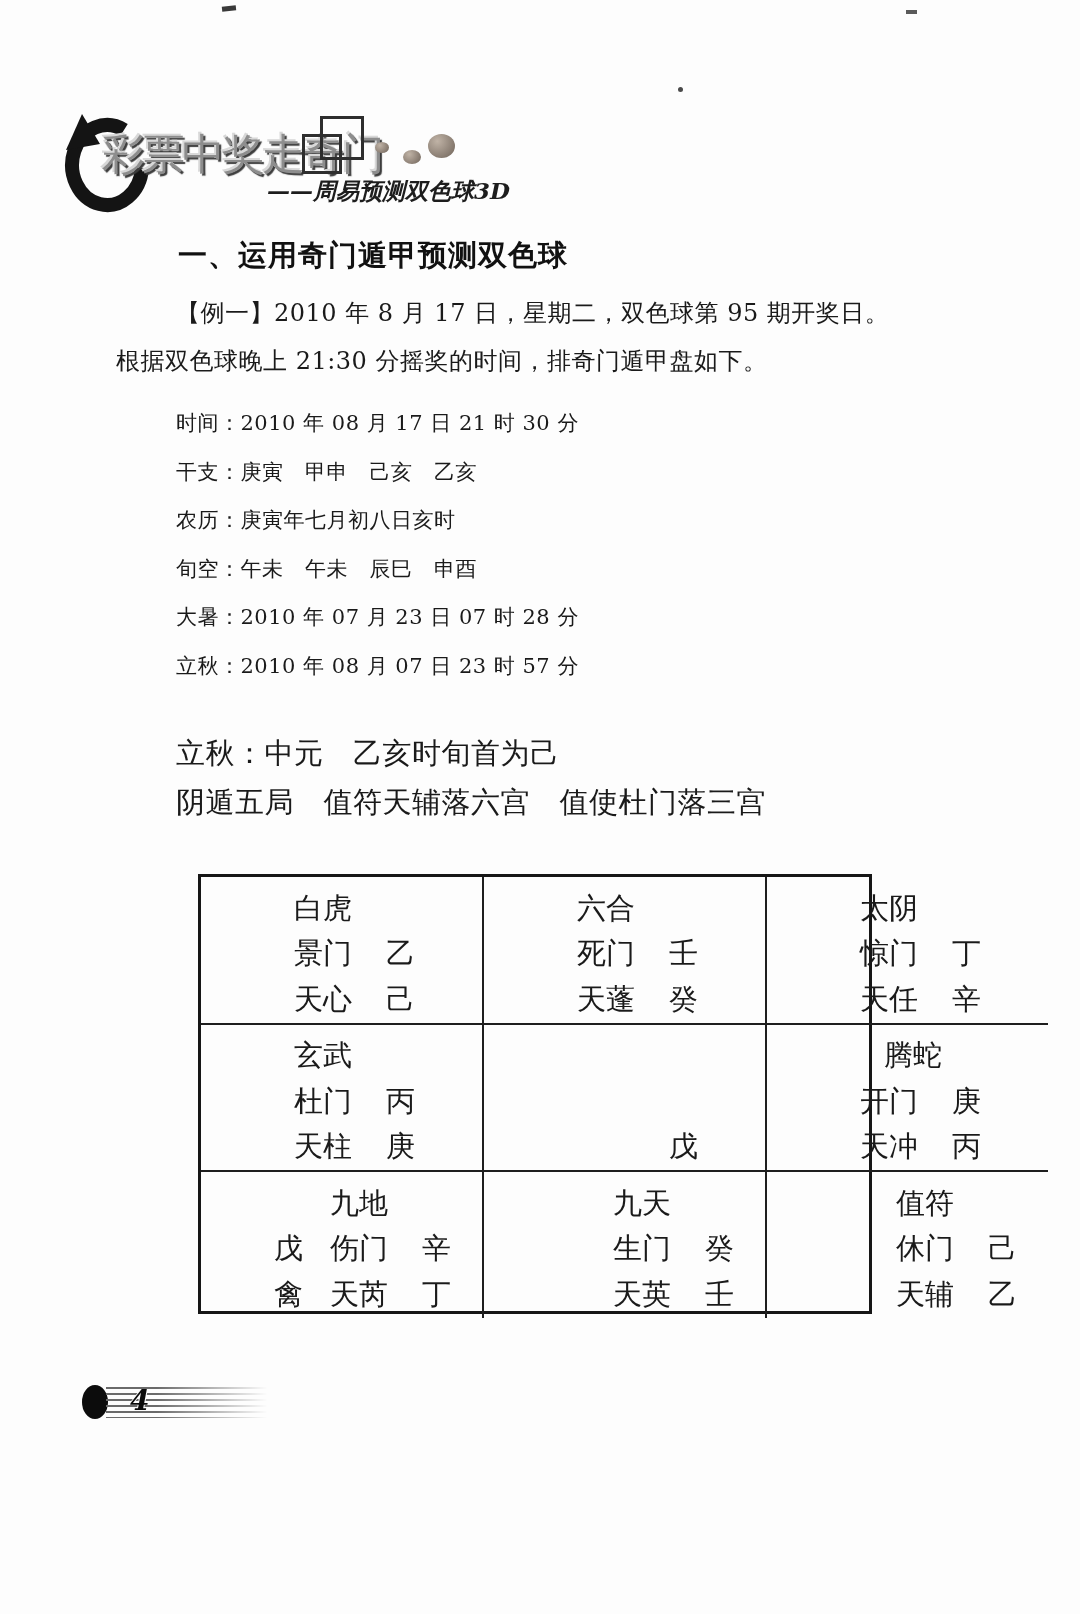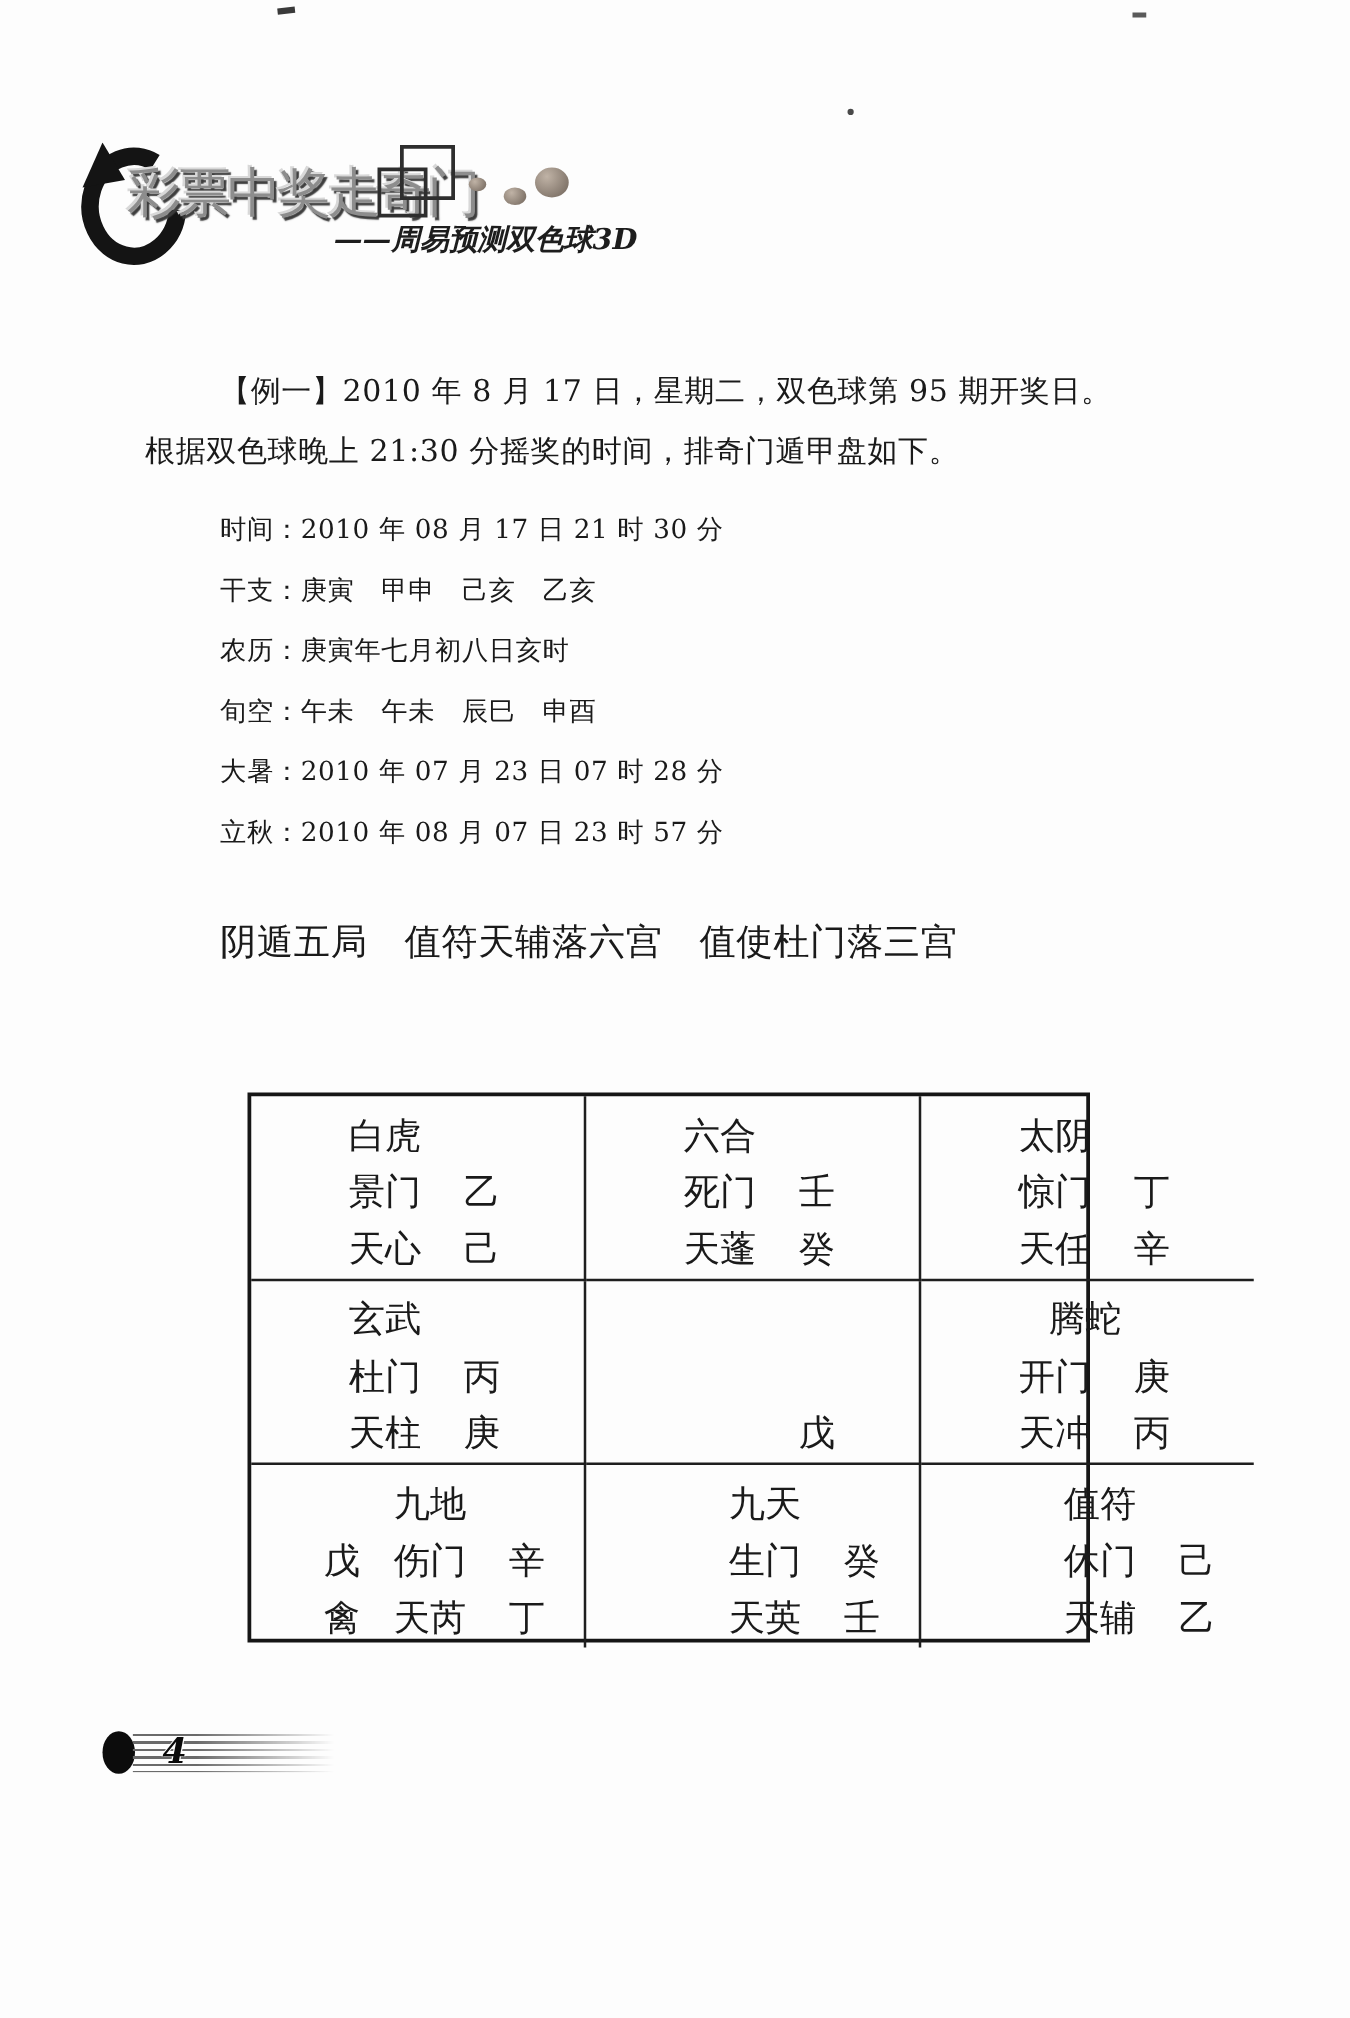--- a/index.html
+++ b/index.html
@@ -69,21 +69,21 @@
   
   .chart {
     position: absolute; left: 198px; top: 874px;
     width: 674px; height: 440px;
     border: 3px solid #161616;
     display: grid;
     grid-template-columns: repeat(3, 1fr);
     grid-template-rows: repeat(3, 1fr);
     background: #fdfdfd;
   }
-  .cell { border-right: 2px solid #1e1e1e; border-bottom: 2px solid #1e1e1e; padding: 9px 0 0 16px; font-size: 29px; }
+  .cell { border-right: 2px solid #1e1e1e; border-bottom: 2px solid #1e1e1e; padding: 9px 0 0 31px; font-size: 29px; }
   .cell.col-3 { border-right: none; }
   .cell.row-3 { border-bottom: none; margin-left: 36px; }
   .cline { display: grid; grid-template-columns: 62px 92px 60px; height: 45.5px; align-items: center; }
   .cline .pre  { padding-left: 6px; }
   .cline .stem { }
   .spirit-indent { padding-left: 24px; }
 
   
   .footer { position: absolute; left: 82px; top: 1383px; width: 220px; height: 38px; }
   .footer-dot { position: absolute; left: 0; top: 2px; width: 26px; height: 34px; background: #0c0c0c; border-radius: 50%; }
@@ -116,36 +116,38 @@
     </svg>
     <div class="logo-title">彩票中奖走奇门</div>
     <div class="logo-box logo-box-2"></div>
     <div class="logo-box logo-box-1"></div>
     <div class="logo-ball ball-1"></div>
     <div class="logo-ball ball-2"></div>
     <div class="logo-ball ball-3"></div>
     <div class="logo-subtitle">——周易预测双色球3D</div>
   </div>
 
+  <div class="section-heading">一、运用奇门遁甲预测双色球</div>
 
   <div class="intro">
     <div class="intro-line-1">【例一】2010 年 8 月 17 日，星期二，双色球第 95 期开奖日。</div>
     <div class="intro-line-2">根据双色球晚上 21:30 分摇奖的时间，排奇门遁甲盘如下。</div>
   </div>
 
   <div class="details">
     <div>时间：2010 年 08 月 17 日 21 时 30 分</div>
     <div>干支：庚寅　甲申　己亥　乙亥</div>
     <div>农历：庚寅年七月初八日亥时</div>
     <div>旬空：午未　午未　辰巳　申酉</div>
     <div>大暑：2010 年 07 月 23 日 07 时 28 分</div>
     <div>立秋：2010 年 08 月 07 日 23 时 57 分</div>
   </div>
 
   <div class="summary">
+    <div>立秋：中元　乙亥时旬首为己</div>
     <div>阴遁五局　值符天辅落六宫　值使杜门落三宫</div>
   </div>
 
   <div class="chart">
 
     <div class="cell col-1 row-1">
       <div class="cline">
           <span class="pre"></span>
           <span class="cname">白虎</span>
           <span class="stem"></span>

